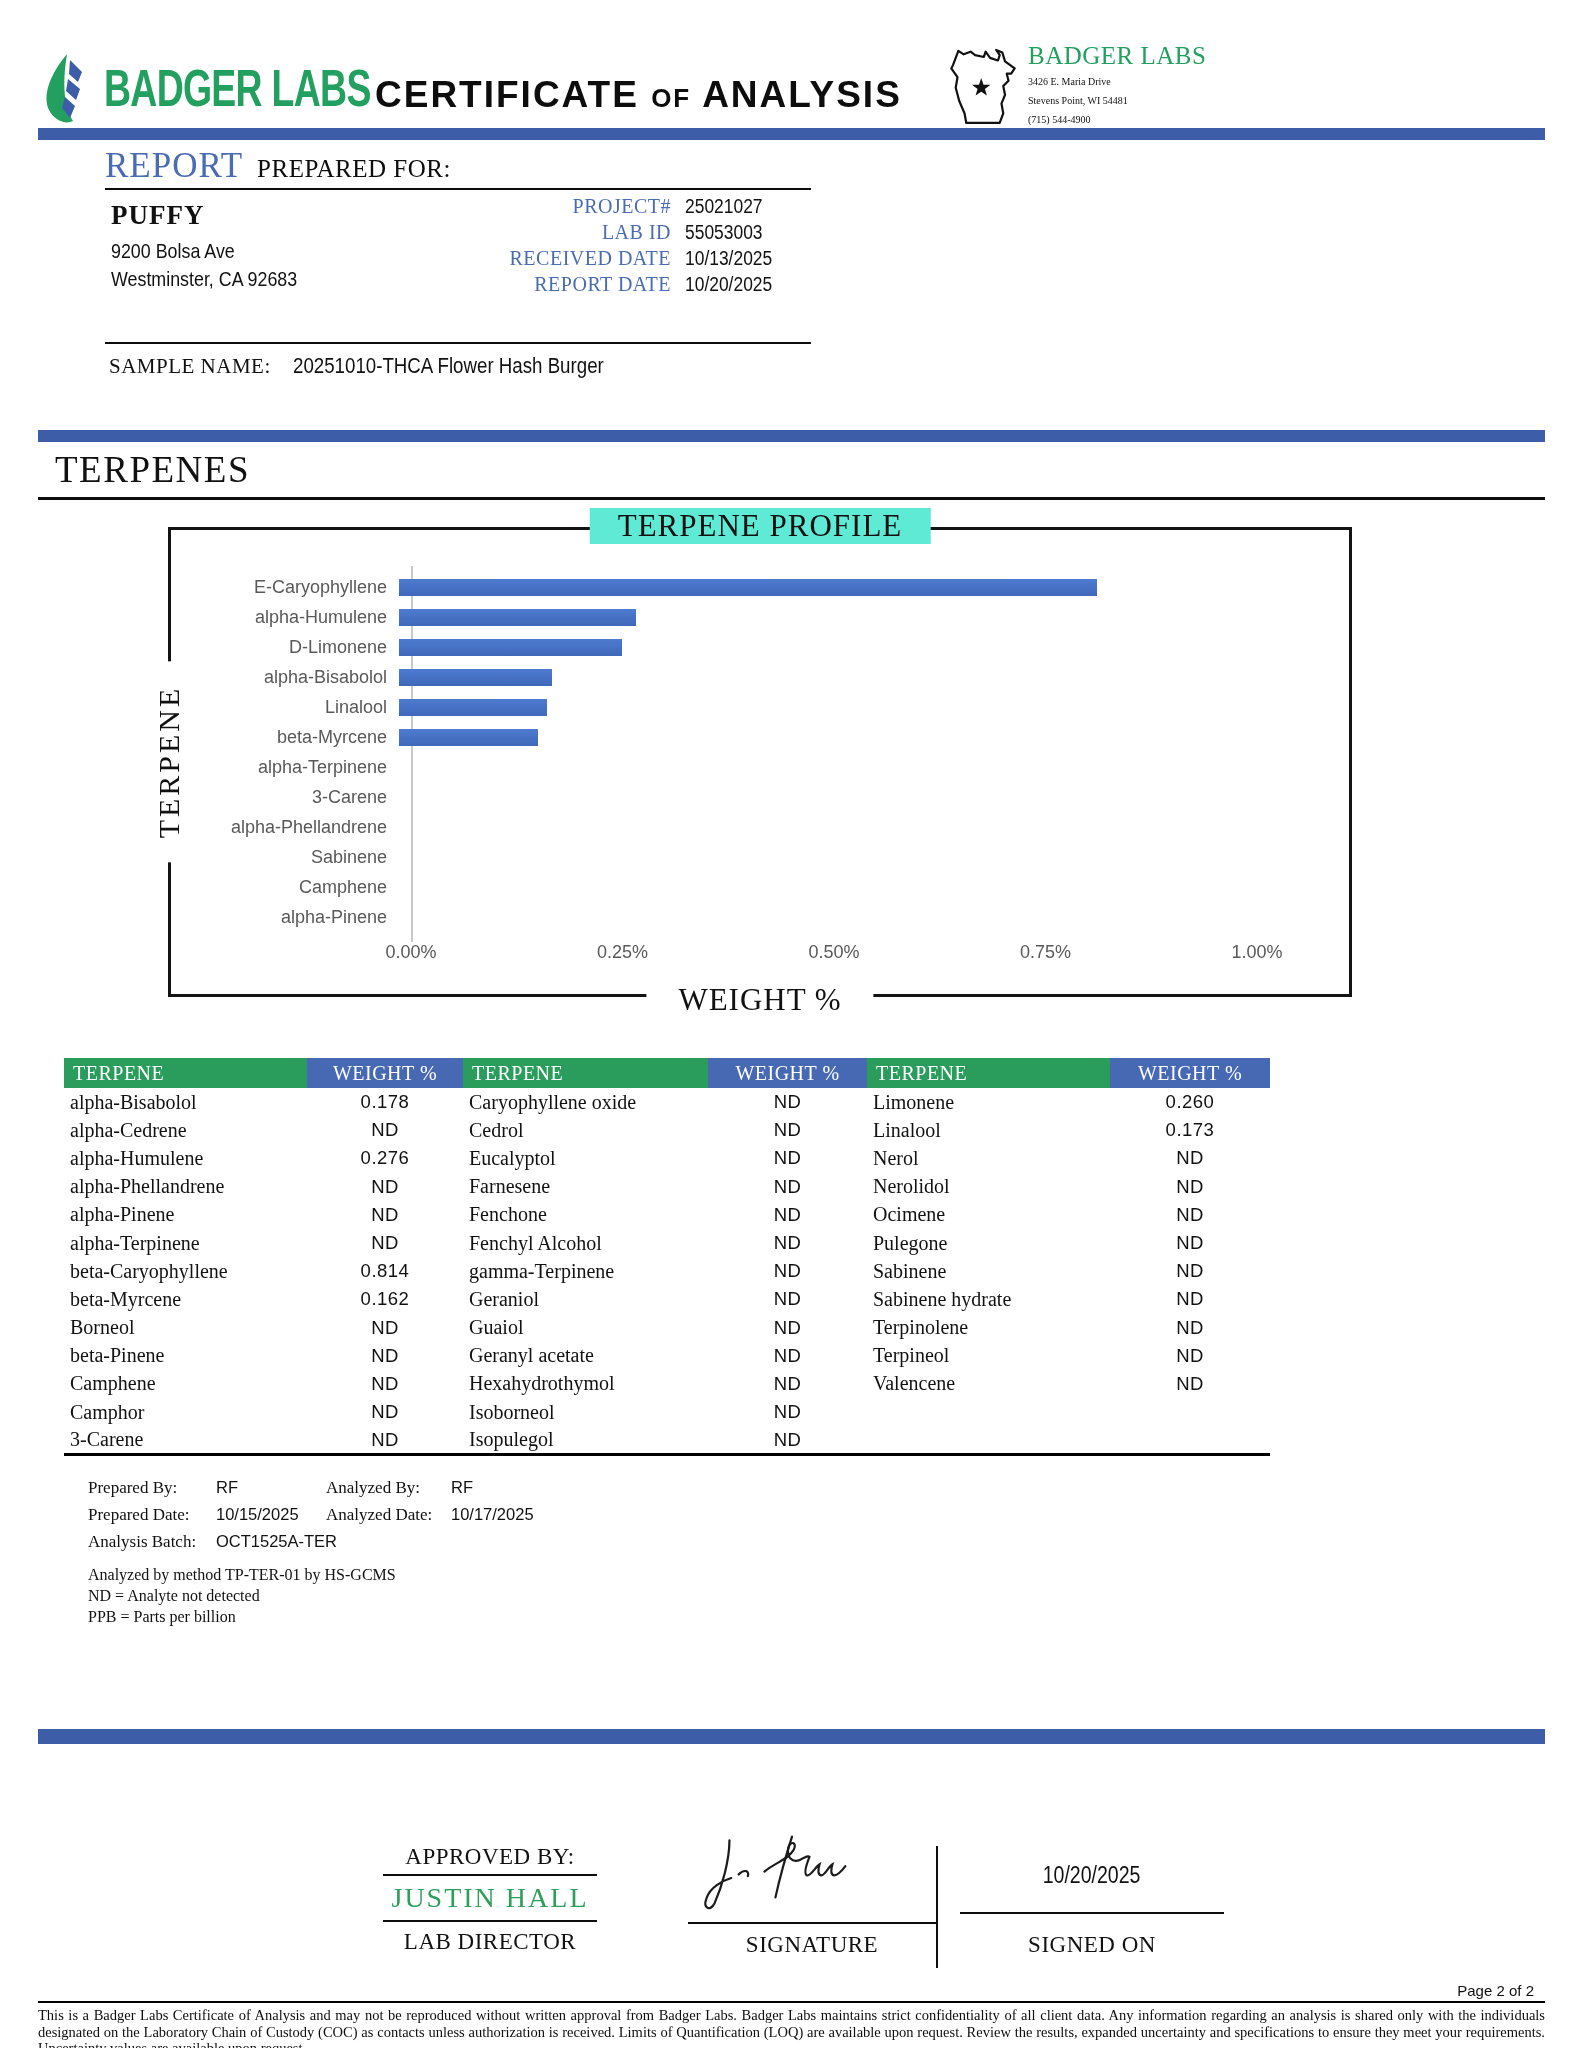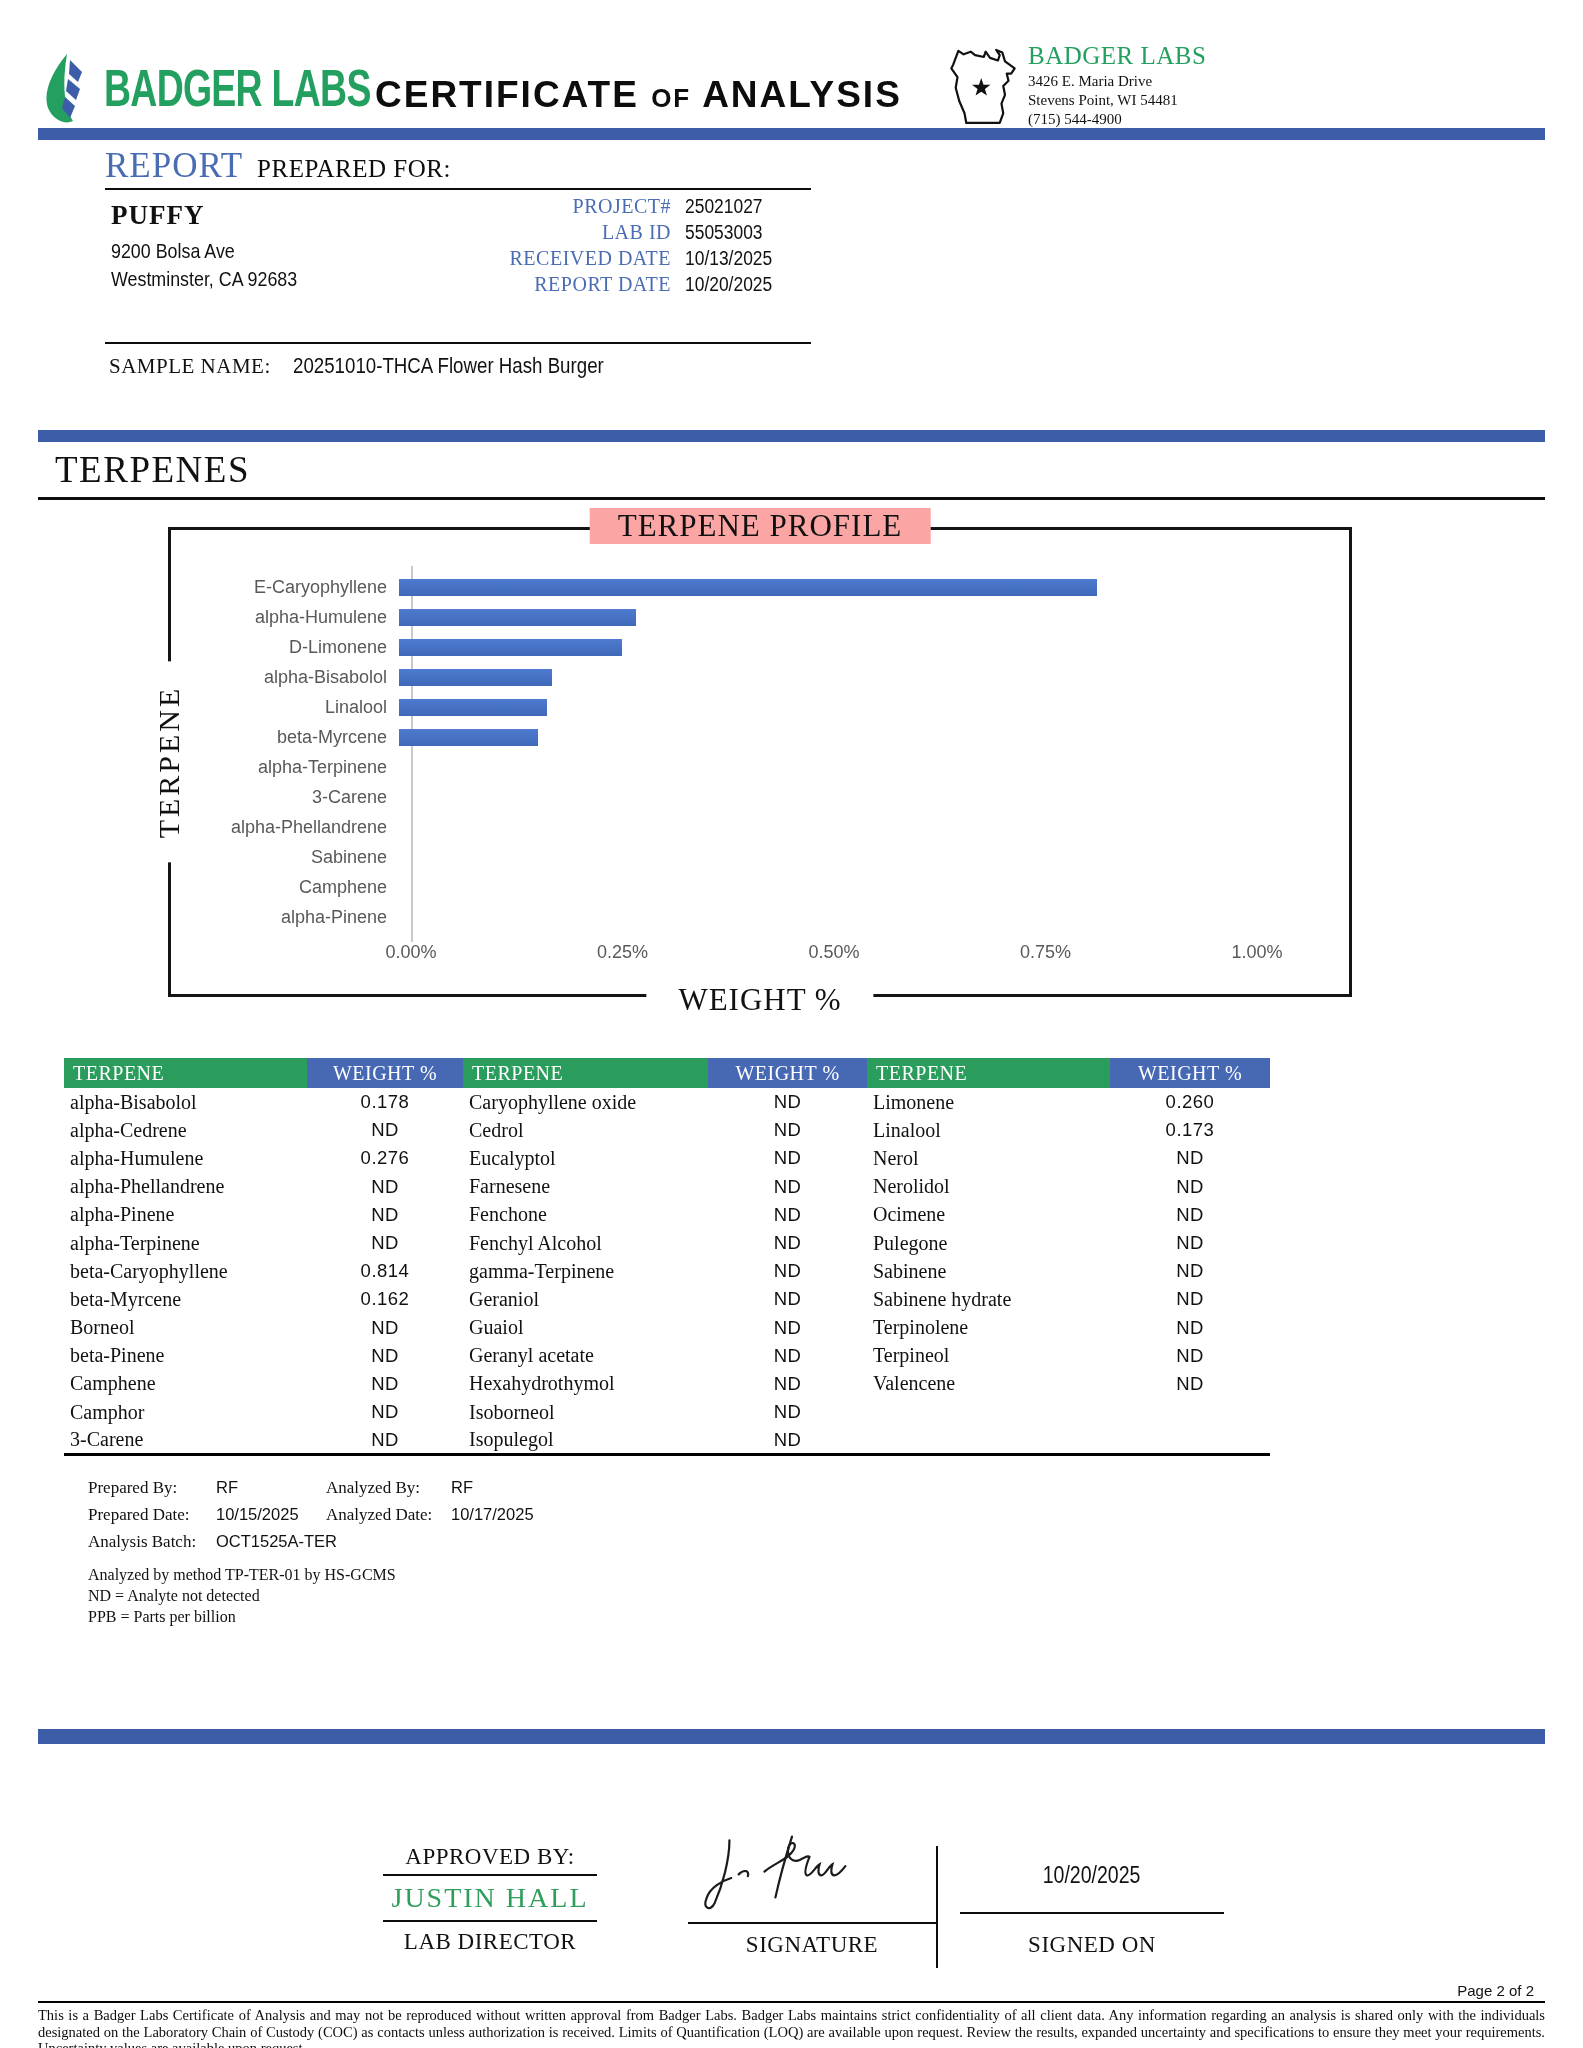--- a/index.html
+++ b/index.html
@@ -15,21 +15,21 @@
     font-family:"Liberation Sans", sans-serif; font-weight:bold; font-size:52px;
     color:#23A05F; letter-spacing:-1px; transform:scaleX(0.72); transform-origin:left center; white-space:nowrap;
   }
   .doc-title {
     position:absolute; left:375px; top:74px;
     font-family:"Liberation Sans", sans-serif; font-weight:bold; font-size:37px;
     letter-spacing:2px; font-variant:small-caps; color:#0d0d0d; white-space:nowrap;
   }
   .lab-block { position:absolute; left:946px; top:42px; display:flex; gap:8px; }
   .lab-name { font-size:25px; color:#23A05F; letter-spacing:0.5px; margin-bottom:2px; }
-  .lab-addr { font-size:15px; line-height:19px; color:#111; }
+  .lab-addr { font-size:10px; line-height:19px; color:#111; }
 
   .band { position:absolute; left:38px; right:38px; height:12px; background:#3D5DA8; }
   .band1 { top:128px; }
   .band2 { top:430px; }
   .band3 { top:1729px; height:15px; }
 
   
   .report-sec { position:absolute; left:105px; top:146px; width:706px; }
   .ri-head { display:flex; align-items:baseline; gap:14px; border-bottom:2.5px solid #0d0d0d; padding-bottom:2px; }
   .report-word { font-size:35px; color:#4A6CB3; letter-spacing:1px; }
@@ -51,21 +51,21 @@
   .terpenes-h {
     position:absolute; left:38px; right:38px; top:448px;
     font-size:37px; letter-spacing:1.5px; padding-left:17px; padding-bottom:6px;
     border-bottom:3px solid #0d0d0d;
   }
 
   
   .chart-frame { position:absolute; left:168px; top:527px; width:1184px; height:470px; border:3px solid #141414; background:#fff; }
   .frame-title {
     position:absolute; top:-22px; left:50%; transform:translateX(-50%);
-    background:#fca5a5; padding:0 28px; font-size:31px; letter-spacing:1px; white-space:nowrap;
+    background:#5eead4; padding:0 28px; font-size:31px; letter-spacing:1px; white-space:nowrap;
   }
   .frame-ylabel {
     position:absolute; left:-2px; top:50%; transform:translate(-50%,-50%) rotate(-90deg);
     background:#fff; padding:0 24px; font-size:30px; letter-spacing:3px; white-space:nowrap;
   }
   .frame-xlabel {
     position:absolute; bottom:-24px; left:50%; transform:translateX(-50%);
     background:#fff; padding:0 32px; font-size:31px; letter-spacing:1px; white-space:nowrap;
   }
   .chart-body { position:absolute; top:42px; left:2px; right:92px; }

